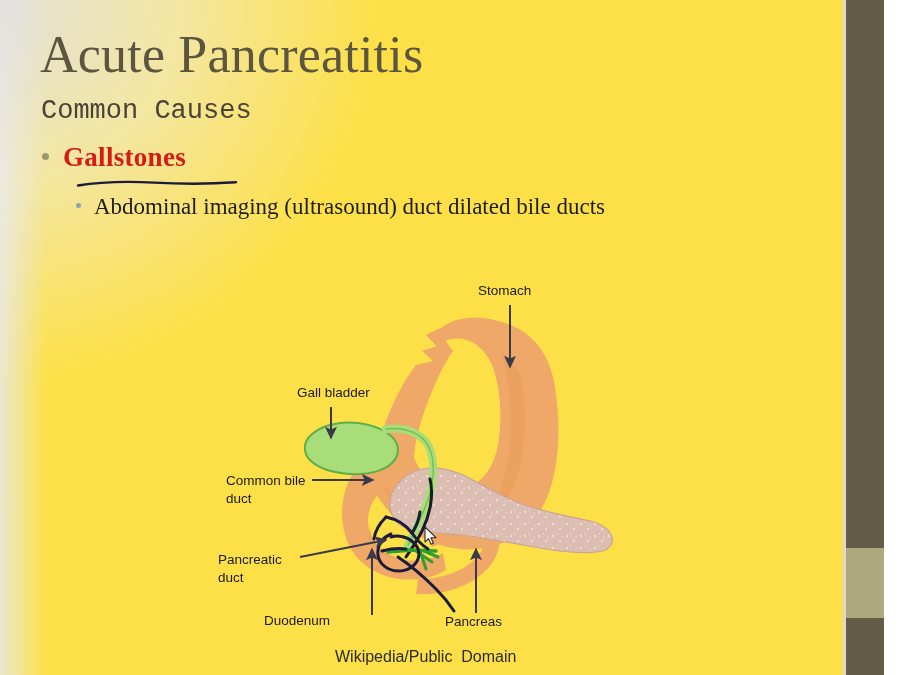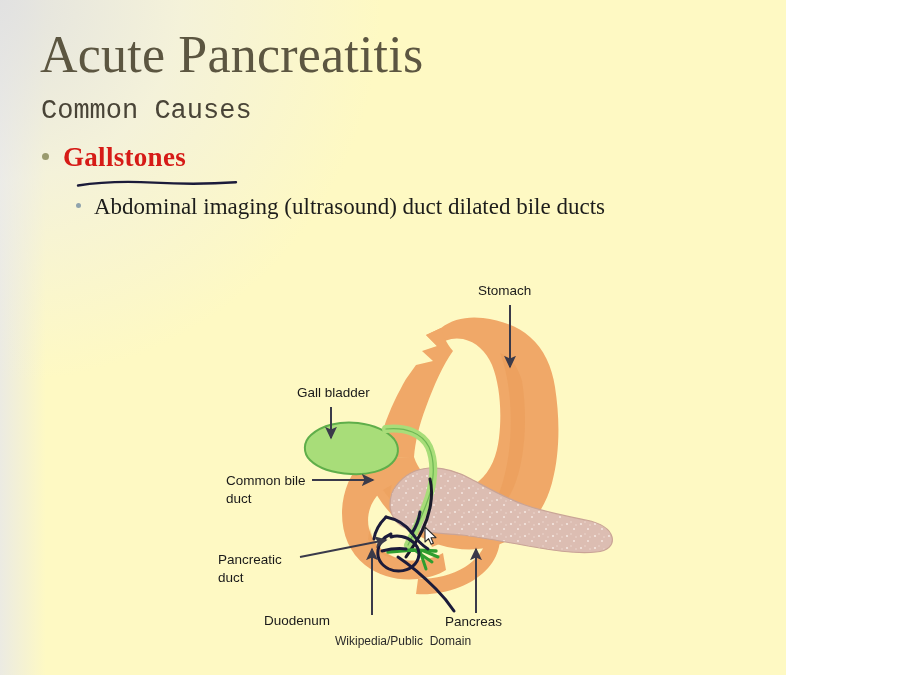--- a/index.html
+++ b/index.html
@@ -3,24 +3,24 @@
 <meta charset="utf-8">
 <title>Acute Pancreatitis</title>
 <style>
   html, body {
     margin: 0;
     padding: 0;
     background: #ffffff;
   }
   #slide {
     position: relative;
-    width: 786px;
+    width: 884px;
     height: 675px;
     overflow: hidden;
-    background: #fef9c3;
+    background: #fde047;
     font-family: "Liberation Serif", "DejaVu Serif", serif;
   }
   
   #bg-gradient {
     position: absolute;
     left: 0; top: 0;
     width: 900px; height: 675px;
     background:
       radial-gradient(circle at 0% 0%, rgba(225,225,225,0.95) 0%, rgba(236,236,236,0.55) 16%, rgba(255,255,255,0) 34%),
       linear-gradient(90deg, rgba(232,232,232,0.85) 0px, rgba(255,255,255,0) 46px);
@@ -151,22 +151,22 @@
   #figure svg { display: block; }
 
   .fig-label {
     font-family: "Liberation Sans", "DejaVu Sans", sans-serif;
     font-size: 13.5px;
     fill: #1a1a1a;
   }
   #credit {
     position: absolute;
     left: 335px;
-    top: 634px;
-    font-size: 12px;
+    top: 648px;
+    font-size: 16px;
     color: #2b2b2b;
     font-family: "Liberation Sans", "DejaVu Sans", sans-serif;
     white-space: pre;
     text-align: center;
   }
 
   
   #cursor {
     position: absolute;
     left: 424px;

